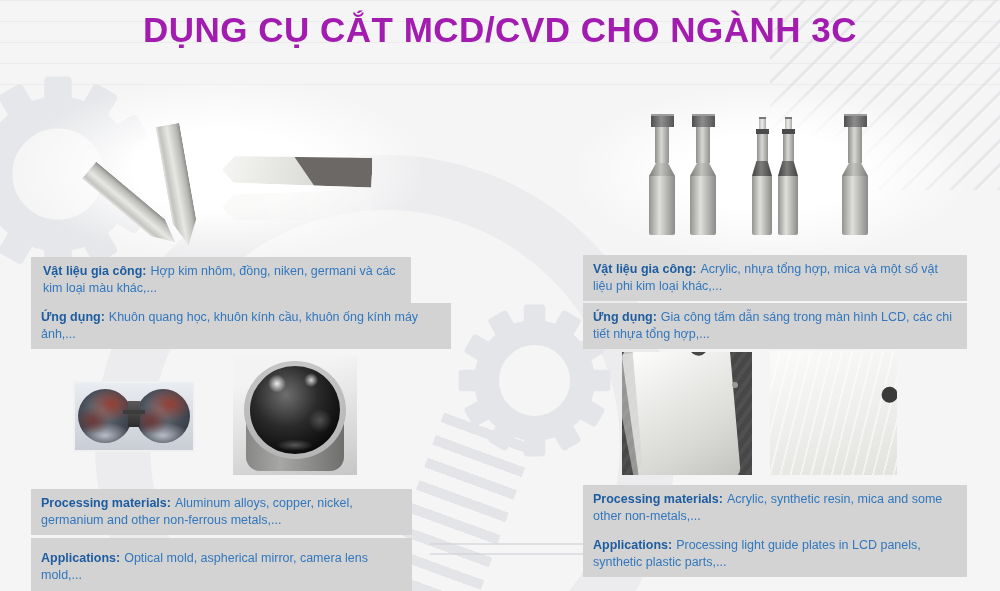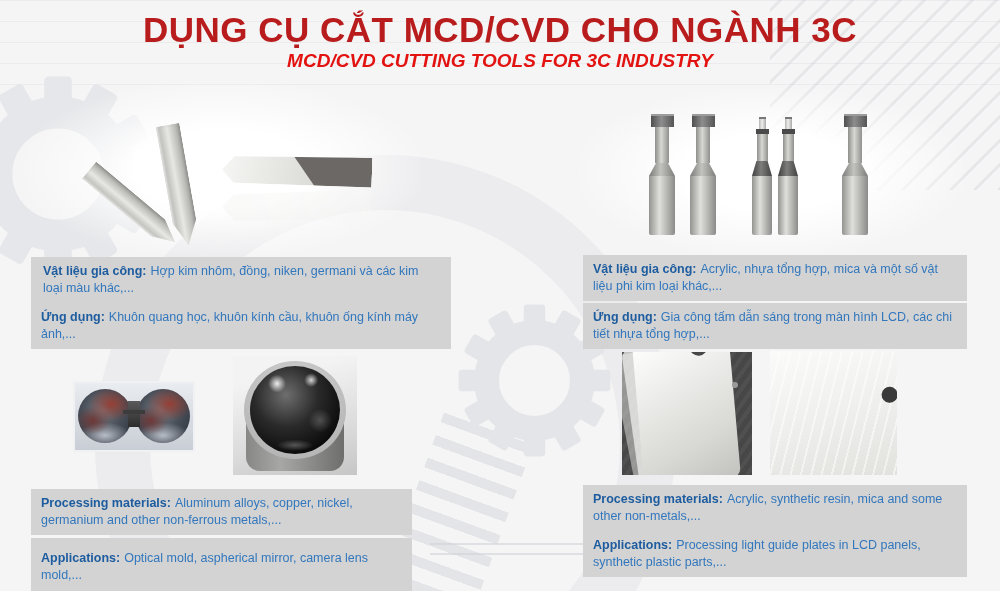--- a/index.html
+++ b/index.html
@@ -157,22 +157,21 @@
       <rect x="43.5" y="4" width="13" height="16" rx="2" transform="rotate(240 50 50)"></rect>
       <rect x="43.5" y="4" width="13" height="16" rx="2" transform="rotate(270 50 50)"></rect>
       <rect x="43.5" y="4" width="13" height="16" rx="2" transform="rotate(300 50 50)"></rect>
       <rect x="43.5" y="4" width="13" height="16" rx="2" transform="rotate(330 50 50)"></rect>
     </g>
   </svg>
 
   <div class="glow glow-left"></div>
   <div class="glow glow-right"></div>
 
-  <div class="title" style="color:#b91c1c;">DỤNG CỤ CẮT MCD/CVD CHO NGÀNH 3C</div>
-  <div class="subtitle" style="color:#e21310;">MCD/CVD CUTTING TOOLS FOR 3C INDUSTRY</div>
+  <div class="title" style="color:#a21caf;">DỤNG CỤ CẮT MCD/CVD CHO NGÀNH 3C</div>
 
   <div class="pointed-tool tool-a"></div>
   <div class="pointed-tool tool-b"></div>
   <div class="blade-wrap">
     <div class="blade-face">
       <div class="blade-dark"></div>
     </div>
     <div class="blade-reflect"></div>
   </div>
 
@@ -202,21 +201,21 @@
     <div class="em-taperdark" style="width:20px;height:15px;"></div>
     <div class="em-shank" style="width:20px;height:59px;"></div>
   </div>
   <div class="endmill" style="left:842px;top:114px;">
     <div class="em-head" style="width:23px;height:13px;"></div>
     <div class="em-neck" style="width:14px;height:36px;"></div>
     <div class="em-taper" style="width:26px;height:13px;"></div>
     <div class="em-shank" style="width:26px;height:59px;"></div>
   </div>
 
-  <div class="block" style="left:31px;top:257px;width:420px;color:#3277bd;padding-left:12px;">
+  <div class="block" style="left:31px;top:257px;width:380px;color:#3277bd;padding-left:12px;">
     <b style="color:#1d5c9f;">Vật liệu gia công:</b><span>Hợp kim nhôm, đồng, niken, germani và các kim loại màu khác,...</span>
   </div>
   <div class="block" style="left:31px;top:303px;width:420px;color:#3277bd;">
     <b style="color:#1d5c9f;">Ứng dụng:</b><span>Khuôn quang học, khuôn kính cầu, khuôn ống kính máy ảnh,...</span>
   </div>
 
   <div class="photo photo-mirrors">
     <div class="mirror mirror-l"></div>
     <div class="mirror mirror-r"></div>
     <div class="mirror-post"></div>

